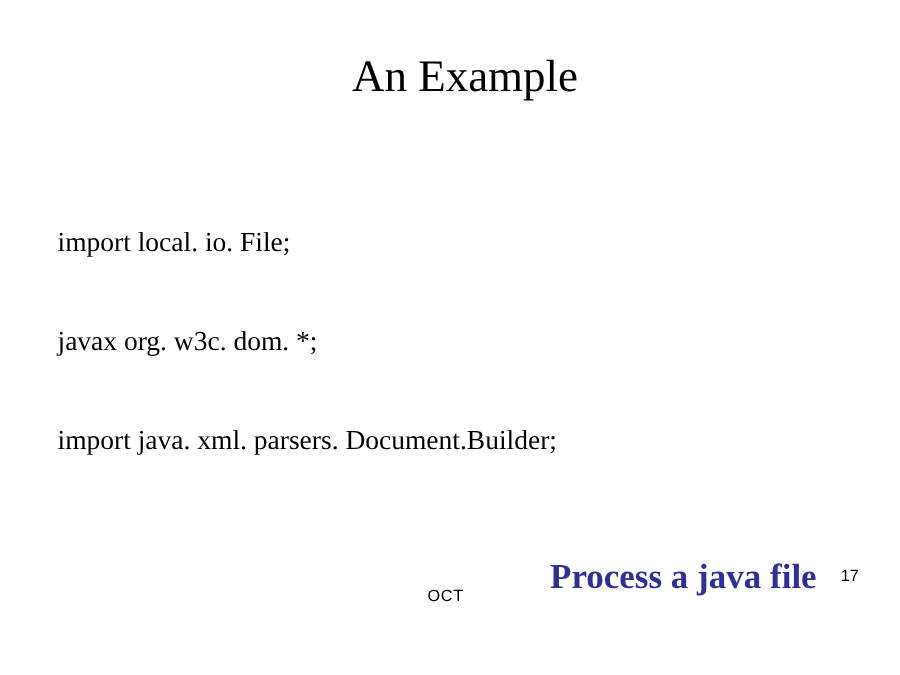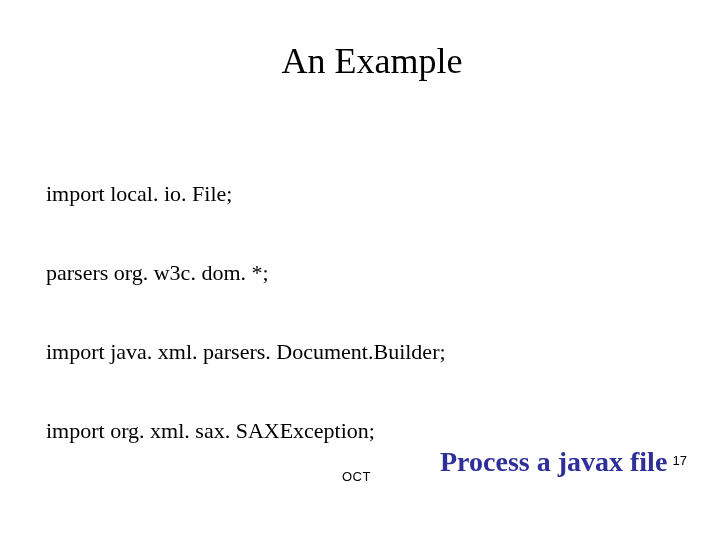--- a/index.html
+++ b/index.html
@@ -64,25 +64,24 @@
 </style>
 </head>
 <body>
 
 <div class="slide">
 
   <div class="title">An Example</div>
 
   <div class="code-block">
     <div>import local. io. File;</div>
-    <div>parsers org. w3c. dom. *;</div>
+    <div>javax org. w3c. dom. *;</div>
     <div>import java. xml. parsers. Document.Builder;</div>
-    <div>import org. xml. sax. SAXException;</div>
     
   </div>
 
   <div class="footer-label">OCT</div>
 
-  <div class="footer-note">Process a javax file</div>
+  <div class="footer-note">Process a java file</div>
 
   <div class="page-number">17</div>
 
 </div>
 
 </body></html>

